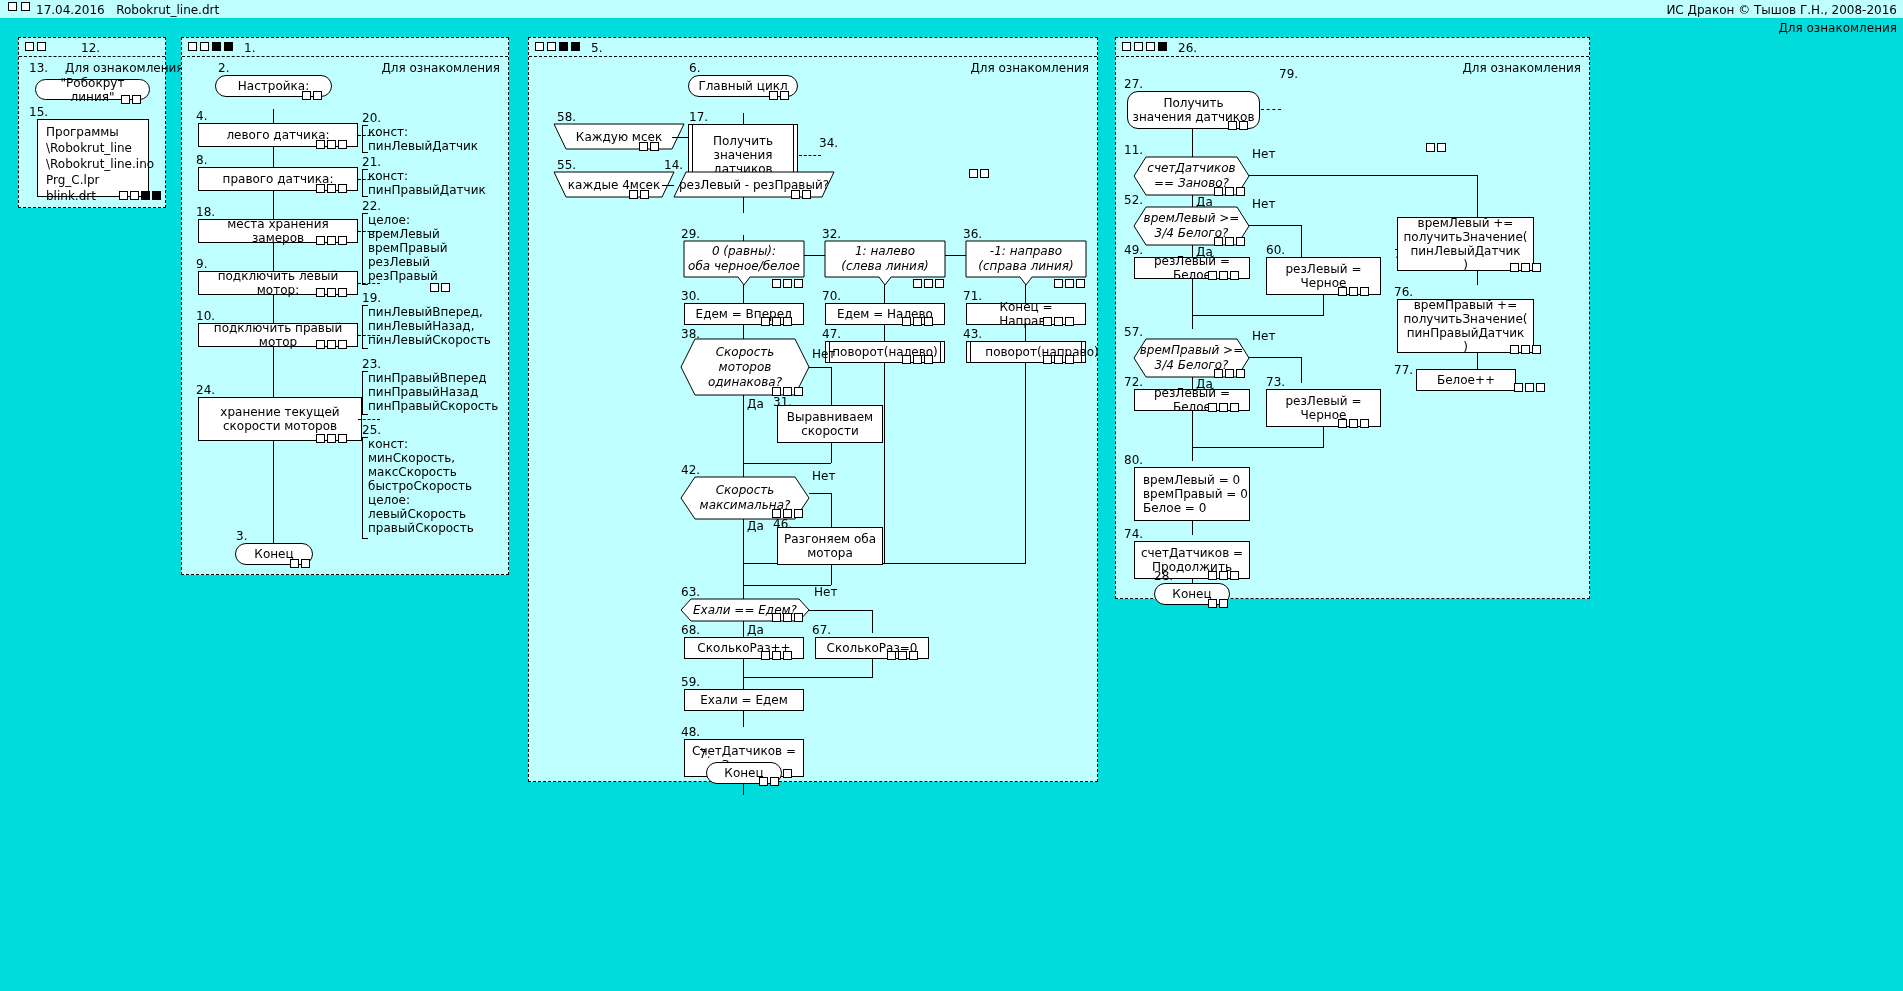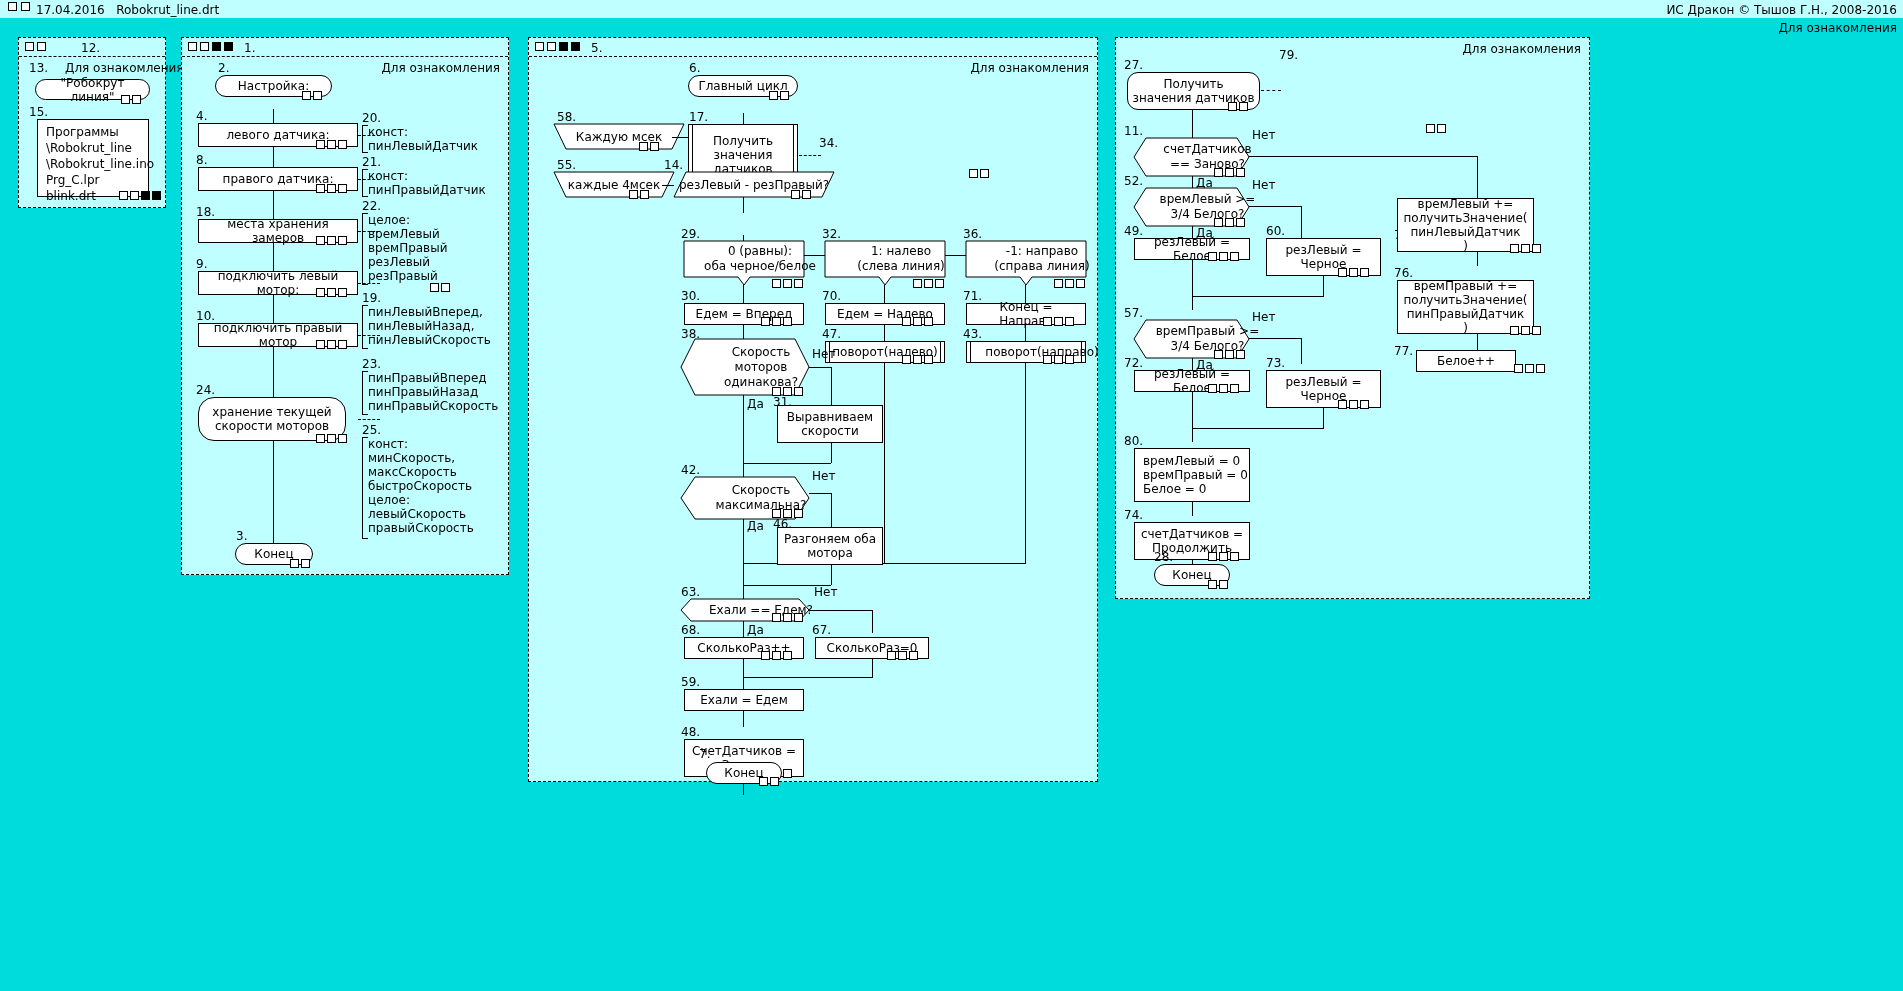--- a/index.html
+++ b/index.html
@@ -74,23 +74,23 @@
   .lbl{position:absolute;font-size:12px;white-space:nowrap;}
 
   .para-wrap{position:absolute;}
   .para-wrap svg{position:absolute;left:0;top:0;overflow:visible;}
   .para-txt{position:absolute;left:0;top:0;width:100%;height:100%;
             display:flex;align-items:center;justify-content:center;
             text-align:center;font-size:12px;}
 
   .case-wrap{position:absolute;}
   .case-wrap svg{position:absolute;left:0;top:0;overflow:visible;}
-  .case-txt{position:absolute;left:16px;top:0;width:100%;
+  .case-txt{position:absolute;left:0;top:0;width:100%;
             display:flex;flex-direction:column;align-items:center;justify-content:center;
-            text-align:center;font-size:12px;line-height:15px;}
+            text-align:center;font-size:12px;line-height:15px;font-style:italic;}
   .multi{white-space:pre;text-align:center;}
   .lefttext{text-align:left;align-items:flex-start;padding-left:8px;}
 </style>
 </head>
 <body>
 
 <div id="titlebar">
   <span class="sqrow tb-left">
     <span class="sq"></span>
     <span class="sq"></span>
@@ -196,21 +196,21 @@
     <div class="num" style="left:14px;top:252px;">10.</div>
     <div class="node action" style="left:16px;top:266px;width:160px;height:24px;">подключить правый мотор</div>
     <span class="handles" style="left:134px;top:283px;">
       <span class="sq"></span>
       <span class="sq"></span>
       <span class="sq"></span>
     </span>
     <div class="dash" style="left:176px;top:278px;width:22px;"></div>
 
     <div class="num" style="left:14px;top:326px;">24.</div>
-    <div class="node action multi" style="left:16px;top:340px;width:148px;height:44px;border-radius:16px;">хранение текущей
+    <div class="node action multi" style="left:16px;top:340px;width:164px;height:44px;">хранение текущей
 скорости моторов</div>
     <span class="handles" style="left:134px;top:377px;">
       <span class="sq"></span>
       <span class="sq"></span>
       <span class="sq"></span>
     </span>
     <div class="dash" style="left:176px;top:362px;width:22px;"></div>
 
     <div class="num" style="left:54px;top:472px;">3.</div>
     <div class="node term" style="left:53px;top:486px;width:78px;height:22px;">Конец</div>
@@ -538,20 +538,29 @@
     <div class="num" style="left:170px;top:690px;">7.</div>
     <div class="node term" style="left:177px;top:705px;width:76px;height:22px;">Конец</div>
     <span class="handles" style="left:230px;top:720px;">
       <span class="sq"></span>
       <span class="sq"></span>
     </span>
   </div>
 </div>
 
 <div class="panel" style="left:1115px;top:37px;width:475px;height:562px;">
+  <div class="panel-header">
+    <span class="sqrow hdr-sq">
+      <span class="sq"></span>
+      <span class="sq"></span>
+      <span class="sq"></span>
+      <span class="sq filled"></span>
+    </span>
+    <span class="hdr-num">26.</span>
+  </div>
   <div class="panel-body">
     <div class="lbl" style="right:8px;top:4px;">Для ознакомления</div>
 
     <div class="num" style="left:8px;top:20px;">27.</div>
     <div class="node term multi" style="left:11px;top:34px;width:133px;height:38px;">Получить
 значения датчиков</div>
     <span class="handles" style="left:112px;top:64px;">
       <span class="sq"></span>
       <span class="sq"></span>
     </span>

